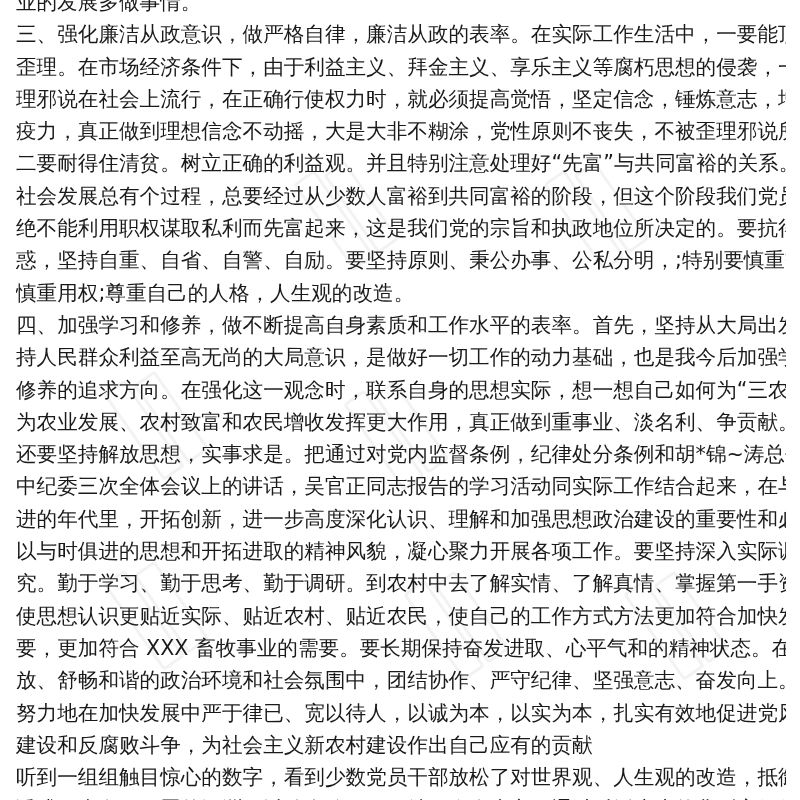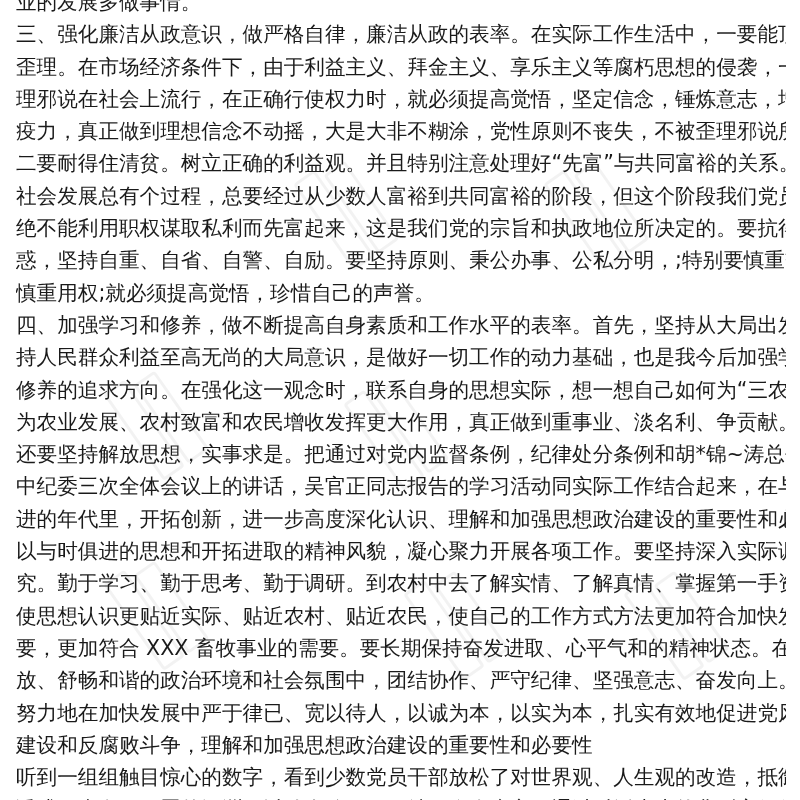--- a/index.html
+++ b/index.html
@@ -64,35 +64,35 @@
 <div class="page">
   <div class="line last">业的发展多做事情。</div>
   <div class="line">三、强化廉洁从政意识，做严格自律，廉洁从政的表率。在实际工作生活中，一要能顶得住</div>
   <div class="line">歪理。在市场经济条件下，由于利益主义、拜金主义、享乐主义等腐朽思想的侵袭，一些歪</div>
   <div class="line">理邪说在社会上流行，在正确行使权力时，就必须提高觉悟，坚定信念，锤炼意志，增强免</div>
   <div class="line">疫力，真正做到理想信念不动摇，大是大非不糊涂，党性原则不丧失，不被歪理邪说所俘虏。</div>
   <div class="line">二要耐得住清贫。树立正确的利益观。并且特别注意处理好“先富”与共同富裕的关系。因为</div>
   <div class="line">社会发展总有个过程，总要经过从少数人富裕到共同富裕的阶段，但这个阶段我们党员干部</div>
   <div class="line">绝不能利用职权谋取私利而先富起来，这是我们党的宗旨和执政地位所决定的。要抗得住诱</div>
   <div class="line">惑，坚持自重、自省、自警、自励。要坚持原则、秉公办事、公私分明，;特别要慎重交友、</div>
-  <div class="line last">慎重用权;就必须提高觉悟，珍惜自己的声誉。</div>
+  <div class="line last">慎重用权;尊重自己的人格，人生观的改造。</div>
   <div class="line">四、加强学习和修养，做不断提高自身素质和工作水平的表率。首先，坚持从大局出发，坚</div>
   <div class="line">持人民群众利益至高无尚的大局意识，是做好一切工作的动力基础，也是我今后加强学习和</div>
   <div class="line">修养的追求方向。在强化这一观念时，联系自身的思想实际，想一想自己如何为“三农”工作，</div>
   <div class="line">为农业发展、农村致富和农民增收发挥更大作用，真正做到重事业、淡名利、争贡献。其次，</div>
   <div class="line">还要坚持解放思想，实事求是。把通过对党内监督条例，纪律处分条例和胡*锦~涛总书记在</div>
   <div class="line">中纪委三次全体会议上的讲话，吴官正同志报告的学习活动同实际工作结合起来，在与时俱</div>
   <div class="line">进的年代里，开拓创新，进一步高度深化认识、理解和加强思想政治建设的重要性和必要性，</div>
   <div class="line">以与时俱进的思想和开拓进取的精神风貌，凝心聚力开展各项工作。要坚持深入实际调查研</div>
   <div class="line">究。勤于学习、勤于思考、勤于调研。到农村中去了解实情、了解真情、掌握第一手资料，</div>
   <div class="line">使思想认识更贴近实际、贴近农村、贴近农民，使自己的工作方式方法更加符合加快发展的</div>
   <div class="line">要，更加符合 XXX 畜牧事业的需要。要长期保持奋发进取、心平气和的精神状态。在开明开</div>
   <div class="line">放、舒畅和谐的政治环境和社会氛围中，团结协作、严守纪律、坚强意志、奋发向上。更加</div>
   <div class="line">努力地在加快发展中严于律已、宽以待人，以诚为本，以实为本，扎实有效地促进党风廉政</div>
-  <div class="line last">建设和反腐败斗争，理解和加强思想政治建设的重要性和必要性</div>
+  <div class="line last">建设和反腐败斗争，为社会主义新农村建设作出自己应有的贡献</div>
   <div class="line">听到一组组触目惊心的数字，看到少数党员干部放松了对世界观、人生观的改造，抵御不住</div>
   <div class="line">诱惑，走向了犯罪的深渊，以致身陷囹圄，结果令人痛心。通过对活生生的典型案例使大家</div>
 
 </div>
 
 <div class="watermark" style="left:310px; top:160px;"></div>
 <div class="watermark" style="left:560px; top:160px;"></div>
 <div class="watermark" style="left:120px; top:370px;"></div>
 <div class="watermark" style="left:360px; top:380px;"></div>
 <div class="watermark" style="left:120px; top:560px;"></div>

